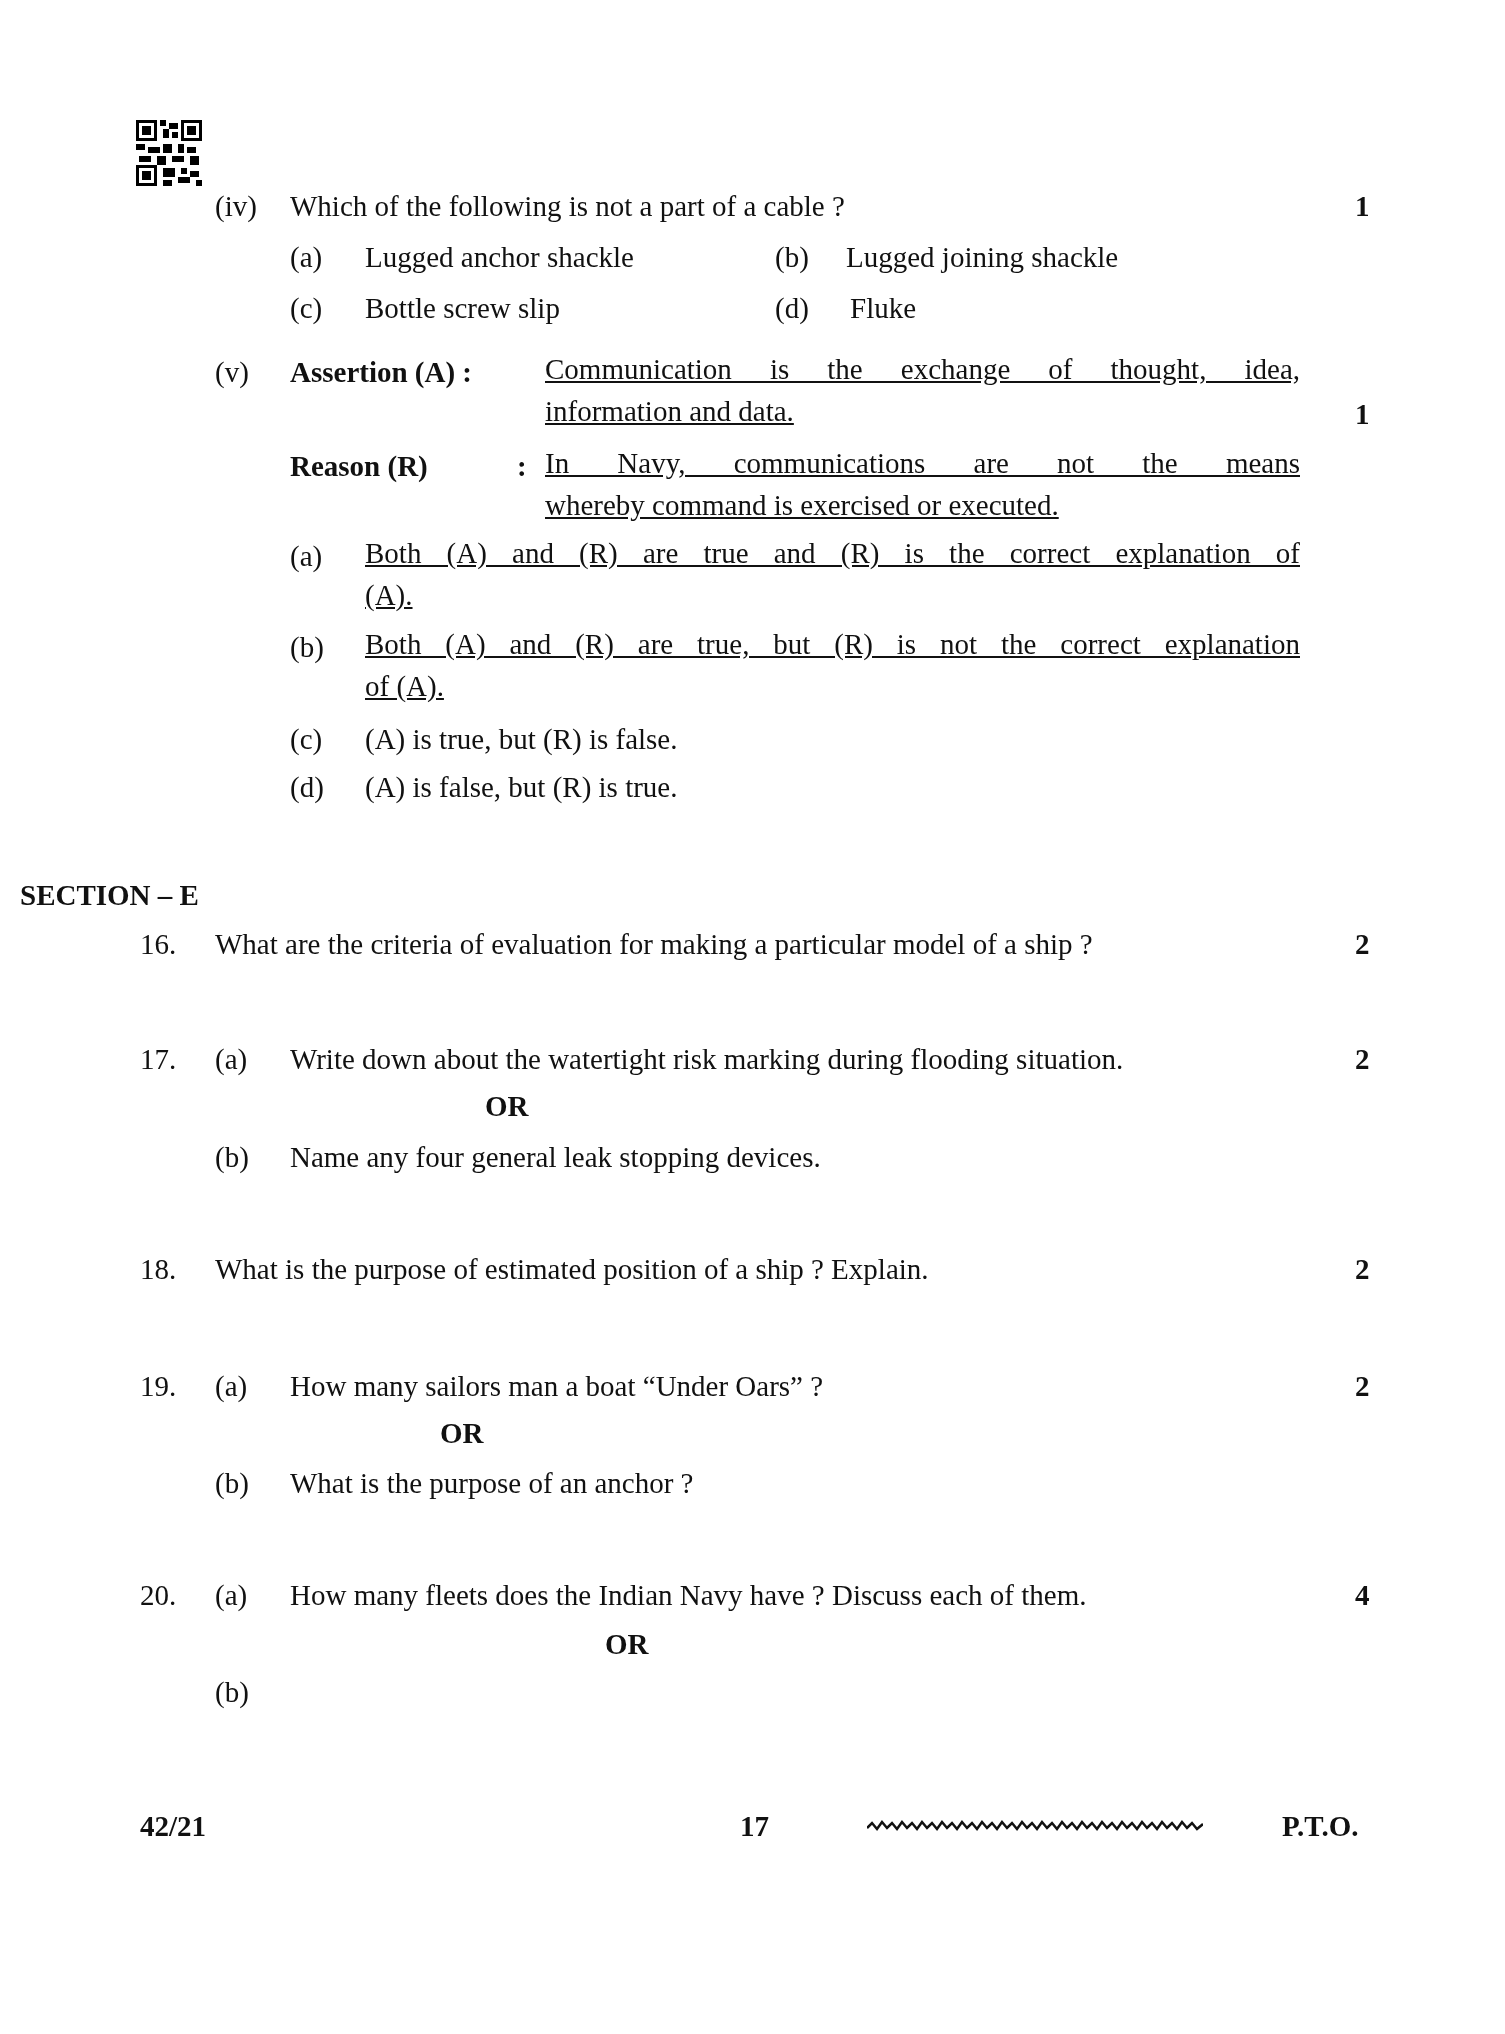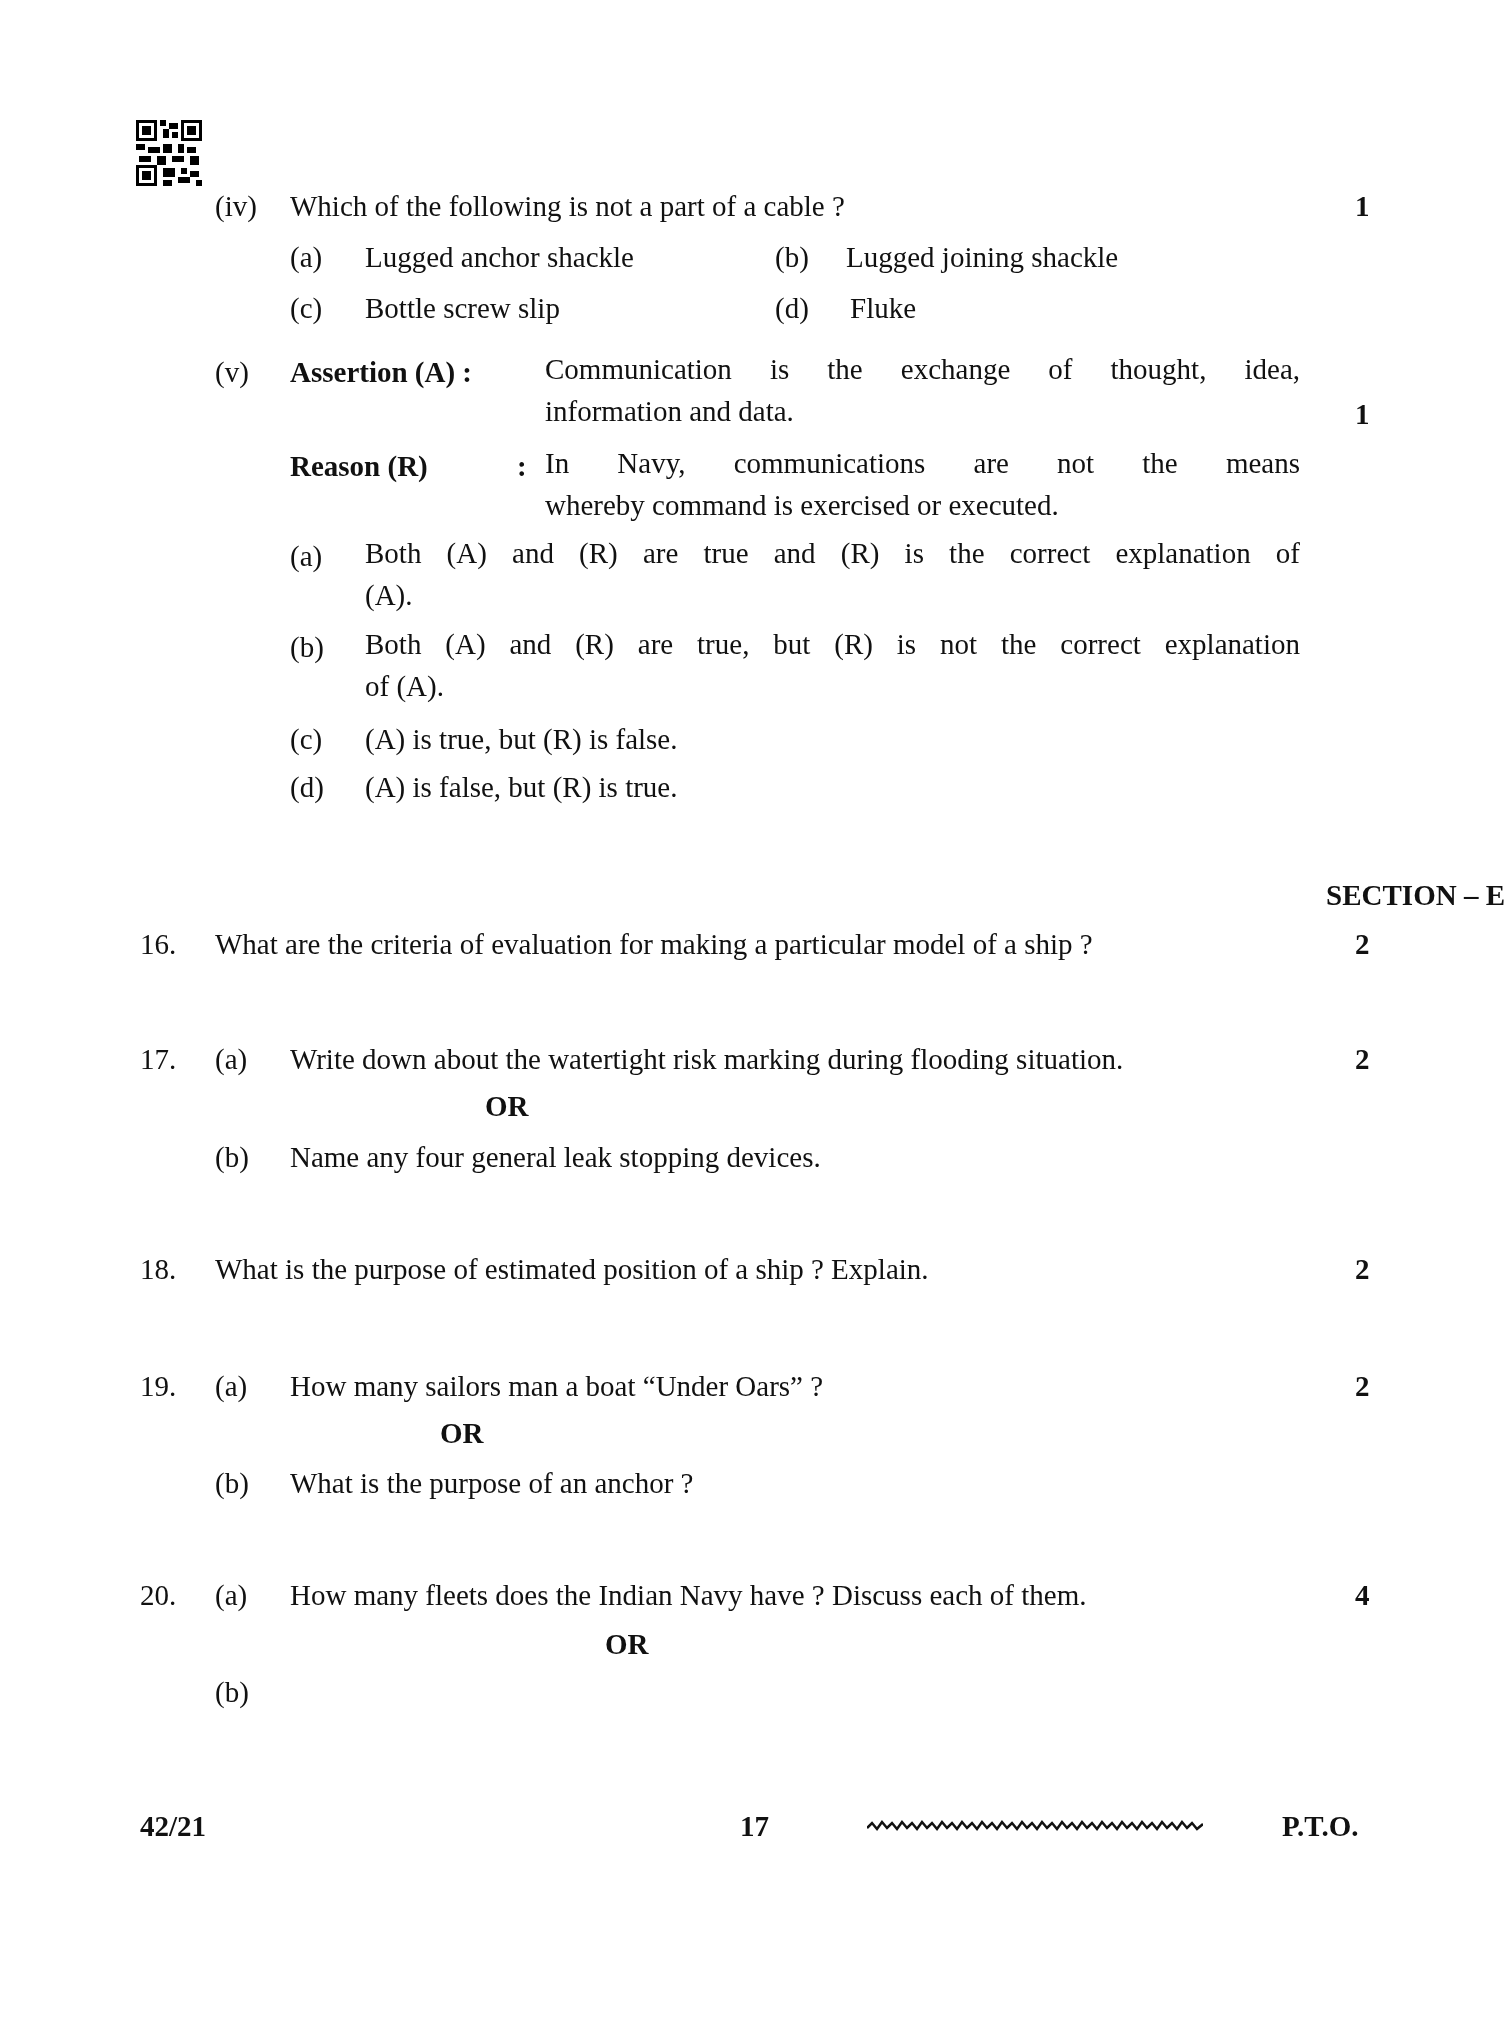--- a/index.html
+++ b/index.html
@@ -2,21 +2,21 @@
 <html><head>
 <meta charset="utf-8">
 <style>
   html, body { margin:0; padding:0; background:#ffffff; }
   body { width:1505px; height:2034px; position:relative; overflow:hidden;
          font-family:"Liberation Serif","DejaVu Serif",serif; color:#111; font-size:29px; }
   .abs { position:absolute; white-space:nowrap; line-height:1; }
   .b { font-weight:bold; }
   .qr { position:absolute; left:136px; top:120px; width:66px; height:66px; }
   .wavy { position:absolute; left:867px; top:1816px; width:336px; height:20px; }
-  .justify { white-space:normal; text-align:justify; text-align-last:left; line-height:42px; }
+  .justify { white-space:normal; text-align:justify; text-align-last:left; line-height:42px;text-decoration:underline; }
 </style>
 </head>
 <body>
 
 <svg class="qr" viewBox="0 0 22 22">
   <rect x="0" y="0" width="22" height="22" fill="#fff"></rect>
   <rect x="0" y="0" width="7" height="7" fill="#000"></rect>
     <rect x="1" y="1" width="5" height="5" fill="#fff"></rect>
     <rect x="2" y="2" width="3" height="3" fill="#000"></rect>
   <rect x="15" y="0" width="7" height="7" fill="#000"></rect>
@@ -86,21 +86,21 @@
   <div class="abs justify" style="left:365px;top:623px;width:935px">
     <div style="text-align-last:justify">Both (A) and (R) are true, but (R) is not the correct explanation</div>
     <div>of (A).</div>
   </div>
   <span class="abs" style="left:290px;top:725px">(c)</span>
   <span class="abs" style="left:365px;top:725px">(A) is true, but (R) is false.</span>
   <span class="abs" style="left:290px;top:773px">(d)</span>
   <span class="abs" style="left:365px;top:773px">(A) is false, but (R) is true.</span>
 </div>
 
-<div class="abs b" style="left:0;width:1505px;text-align:right;top:881px;box-sizing:border-box">SECTION – E</div>
+<div class="abs b" style="left:0;width:1505px;text-align:left;top:881px;padding-left:20px;box-sizing:border-box">SECTION – E</div>
 
 <div>
   <span class="abs" style="left:140px;top:930px">16.</span>
   <span class="abs" style="left:215px;top:930px">What are the criteria of evaluation for making a particular model of a ship ?</span>
   <span class="abs b" style="left:1355px;top:930px">2</span>
 </div>
 
 <div>
   <span class="abs" style="left:140px;top:1045px">17.</span>
   <span class="abs" style="left:215px;top:1045px">(a)</span>

